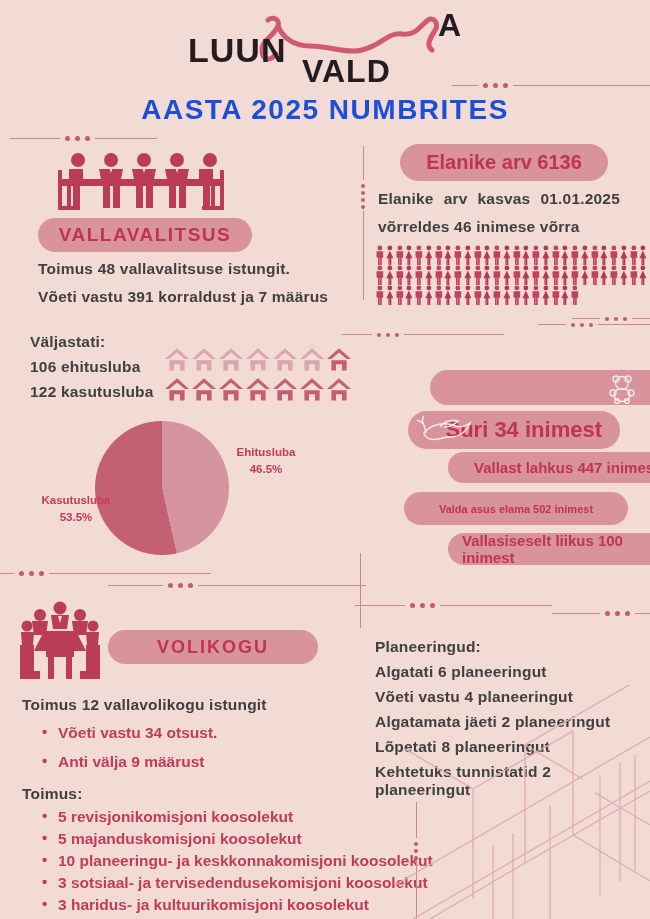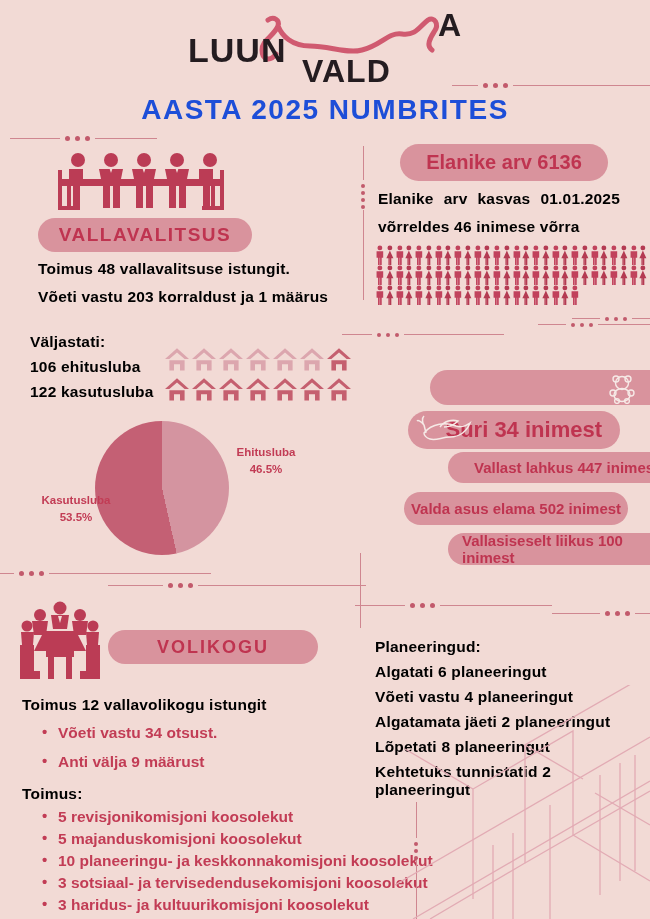--- a/index.html
+++ b/index.html
@@ -17,21 +17,21 @@
   }
   
   .rule{position:absolute;display:flex;align-items:center;gap:5px;height:7px;}
   .rule .seg{height:1px;background:#cf8690;display:block;}
   .rule .dt{width:5px;height:5px;border-radius:50%;background:#c25a6c;display:block;}
   .rule .dt.sm{width:4px;height:4px;}
   .vline{position:absolute;width:1px;background:#cf8690;}
   .vdots{position:absolute;display:flex;flex-direction:column;gap:3px;align-items:center;}
   .vdots i{width:4px;height:4px;border-radius:50%;background:#c25a6c;display:block;}
   
-  .body-line{position:absolute;font-size:15.5px;color:#000000;font-weight:700;letter-spacing:0.2px;}
+  .body-line{position:absolute;font-size:15.5px;color:#404040;font-weight:700;letter-spacing:0.2px;}
   .bullet-item{position:absolute;font-size:15.5px;color:#c23c55;font-weight:700;padding-left:16px;}
   .bullet-item::before{content:"•";position:absolute;left:0;top:-1px;font-size:15px;}
   
   .people-row{position:absolute;display:flex;gap:0;}
   .people-row svg{display:block;}
   .houses-row{position:absolute;display:flex;gap:1px;}
   
   #pie{position:absolute;left:95px;top:421px;width:134px;height:134px;border-radius:50%;}
   .pie-label{position:absolute;font-size:11.5px;line-height:1.5;color:#c23c55;font-weight:700;text-align:center;}
   
@@ -118,21 +118,21 @@
     <rect x="18" y="36" width="7" height="22"></rect>
       <rect x="148" y="36" width="7" height="22"></rect>
   </svg>
 </div>
 
 <div class="pill" style="left:38px;top:218px;width:214px;height:34px;font-size:19px;letter-spacing:1.5px;align-items:center;">
   <span>VALLAVALITSUS</span>
 </div>
 
 <div class="body-line" style="left:38px;top:260px;">Toimus 48 vallavalitsuse istungit.</div>
-<div class="body-line" style="left:38px;top:288px;">Võeti vastu 203 korraldust ja 1 määrus</div>
+<div class="body-line" style="left:38px;top:288px;">Võeti vastu 391 korraldust ja 7 määrus</div>
 
 <div class="body-line" style="left:30px;top:333px;">Väljastati:</div>
 <div class="body-line" style="left:30px;top:358px;">106 ehitusluba</div>
 <div class="body-line" style="left:30px;top:383px;">122 kasutusluba</div>
 
 <div class="houses-row" id="houses-row0" style="left:164px;top:346px;">
     <svg width="26" height="26" viewBox="0 0 26 26" fill="#dca6ae">
       <use href="#house"></use>
     </svg>
     <svg width="26" height="26" viewBox="0 0 26 26" fill="#dca6ae">
@@ -483,21 +483,21 @@
     <path d="M24 14 C28 8 36 6 42 8 C38 12 32 14 28 14"></path>
     <path d="M8 12 C5 8 2 7 1 8 M8 12 C6 9 6 5 8 3 M8 12 L10 20"></path>
   </svg>
   <span>Suri 34 inimest</span>
 </div>
 
 <div class="pill" style="left:448px;top:452px;width:220px;height:31px;font-size:15px;justify-content:flex-start;padding-left:26px;box-sizing:border-box;">
   <span>Vallast lahkus 447 inimest</span>
 </div>
 
-<div class="pill" style="left:404px;top:492px;width:224px;height:33px;font-size:15px;">
+<div class="pill" style="left:404px;top:492px;width:224px;height:33px;font-size:11px;">
   <span>Valda asus elama 502 inimest</span>
 </div>
 
 <div class="pill" style="left:448px;top:533px;width:220px;height:32px;font-size:15px;justify-content:flex-start;padding-left:14px;box-sizing:border-box;">
   <span>Vallasiseselt liikus 100 inimest</span>
 </div>
 
 <div class="rule" style="left:0px;top:570px;">
   <span class="seg" style="width:14px"></span>
     <span class="dt"></span>

